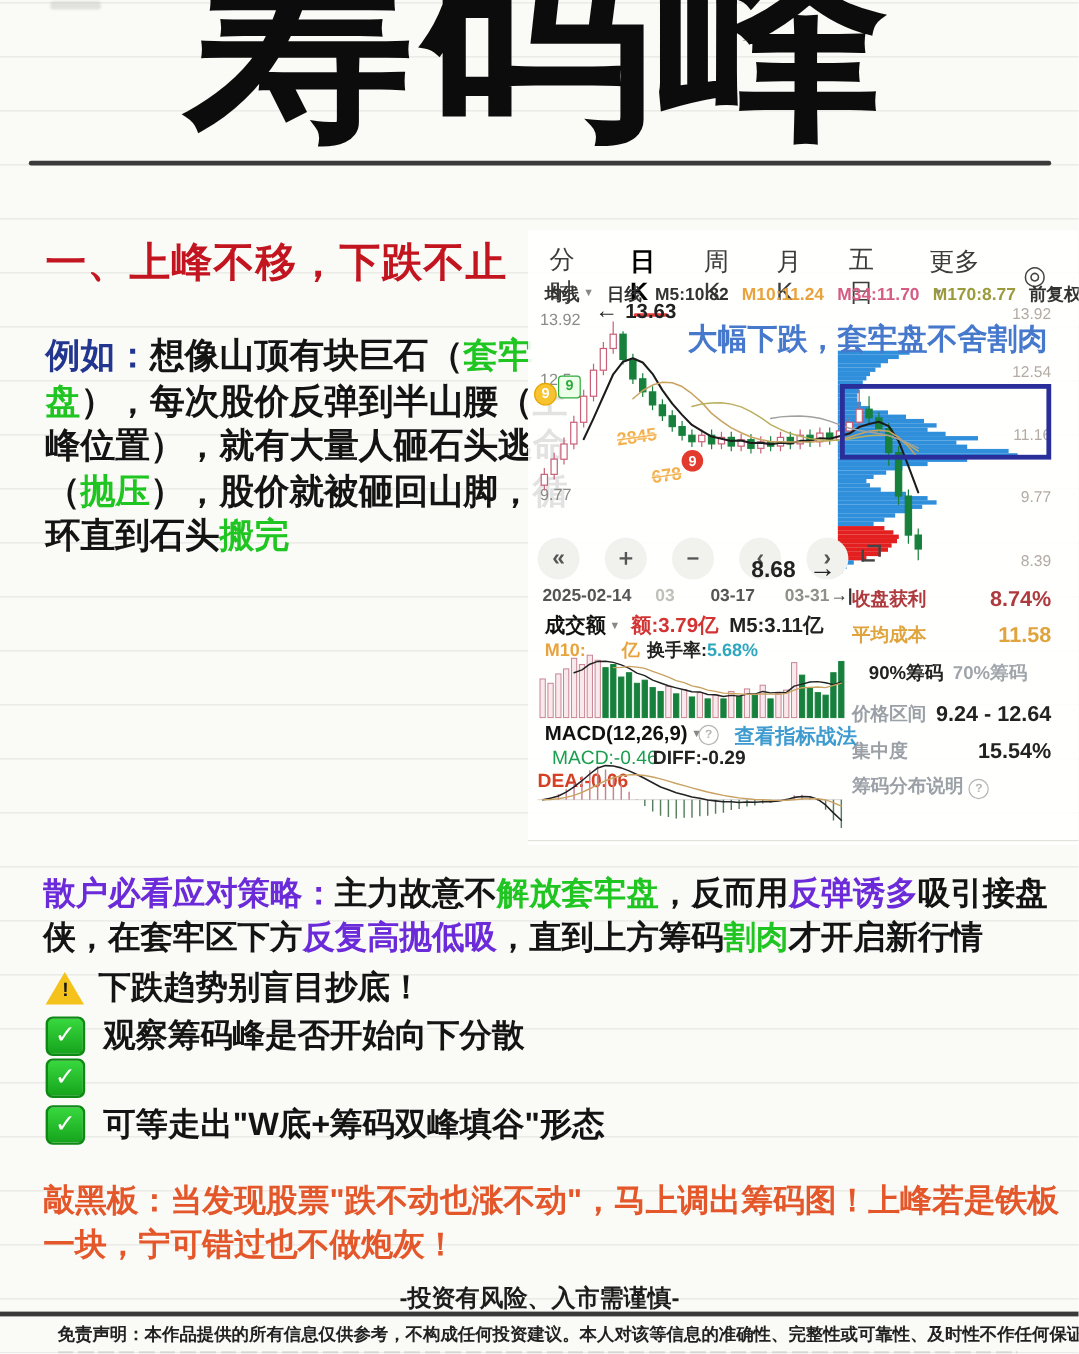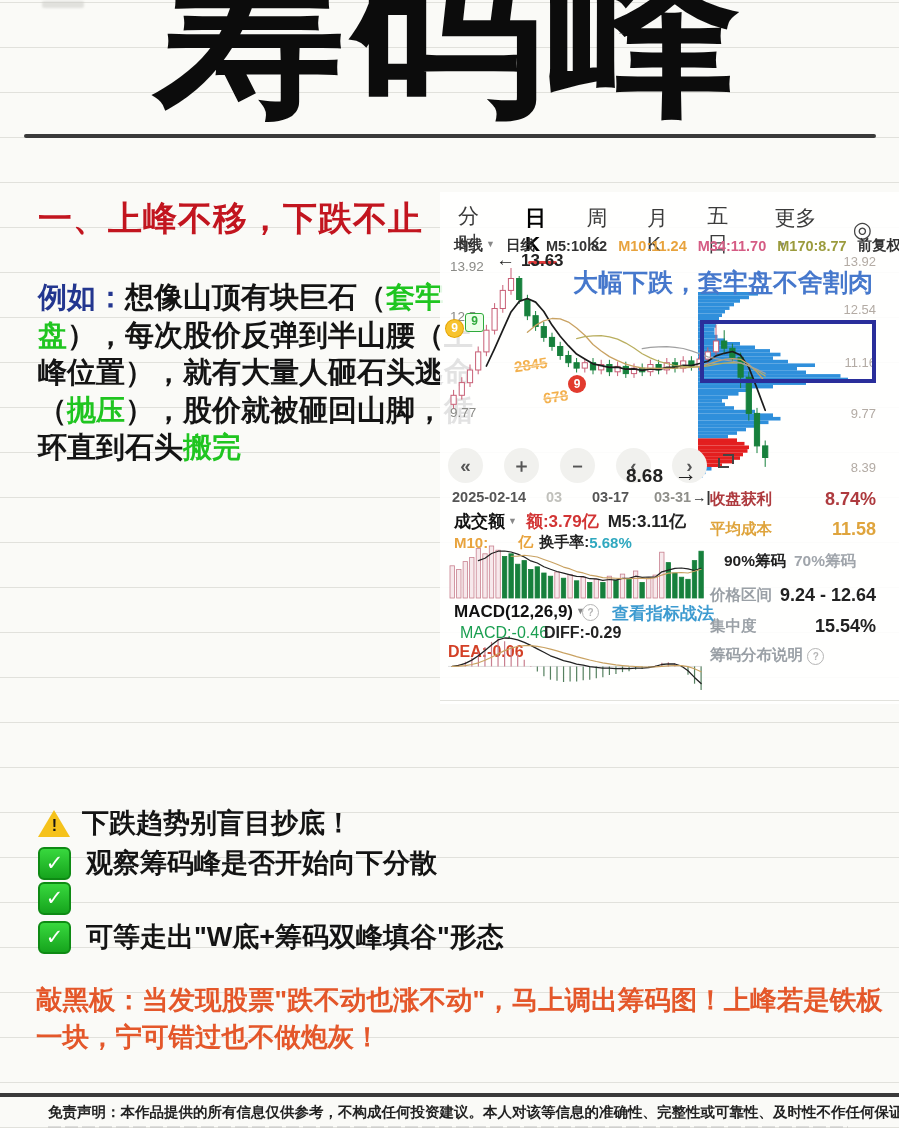--- a/index.html
+++ b/index.html
@@ -411,20 +411,21 @@
         <line x1="241.45" y1="36.4" x2="241.45" y2="37.2" stroke="#55805f" stroke-width="1.2"></line>
         <line x1="247.99999999999997" y1="36.4" x2="247.99999999999997" y2="44.7" stroke="#55805f" stroke-width="1.2"></line>
         <line x1="254.54999999999998" y1="36.4" x2="254.54999999999998" y2="53.7" stroke="#55805f" stroke-width="1.2"></line>
         <line x1="261.09999999999997" y1="36.4" x2="261.09999999999997" y2="60.0" stroke="#55805f" stroke-width="1.2"></line>
         <path d="M12.2 36.4L18.8 35.3L25.3 33.3L31.8 30.1L38.4 25.8L45.0 20.6L51.5 15.0L58.1 9.9L64.6 8.0L71.1 8.3L77.7 9.9L84.3 12.4L90.8 15.4L97.3 18.8L103.9 22.3L110.5 25.8L117.0 28.1L123.5 30.6L130.1 32.2L136.6 34.1L143.2 35.2L149.7 36.7L156.3 37.4L162.8 38.2L169.4 38.2L175.9 38.7L182.5 38.4L189.0 38.6L195.6 38.1L202.1 38.2L208.7 37.5L215.2 36.4L221.8 34.5L228.3 33.8L234.9 34.0L241.4 36.0L248.0 40.8L254.5 47.4L261.1 53.5" fill="none" stroke="#222" stroke-width="1.3" stroke-linejoin="round" stroke-linecap="round"></path>
         <path d="M12.2 36.4L18.8 36.2L25.3 35.6L31.8 34.5L38.4 32.8L45.0 30.3L51.5 27.3L58.1 23.8L64.6 20.6L71.1 18.2L77.7 16.5L84.3 15.7L90.8 15.6L97.3 16.3L103.9 17.5L110.5 19.1L117.0 20.9L123.5 22.9L130.1 24.7L136.6 26.6L143.2 28.3L149.7 30.0L156.3 31.5L162.8 32.8L169.4 33.9L175.9 34.9L182.5 35.6L189.0 36.2L195.6 36.5L202.1 36.9L208.7 37.0L215.2 36.9L221.8 36.4L228.3 35.9L234.9 35.5L241.4 35.6L248.0 36.6L254.5 38.8L261.1 41.7" fill="none" stroke="#c9a262" stroke-width="1.2" stroke-linejoin="round" stroke-linecap="round"></path>
       </svg>
     <div class="panel-divider"></div>
   </div>
 
+  <div class="para strategy"><span class="sg-p">散户必看应对策略：</span><span class="sg-k">主力故意不</span><span class="sg-g">解放套牢盘</span><span class="sg-k">，反而用</span><span class="sg-p">反弹诱多</span><span class="sg-k">吸引接盘侠，在套牢区下方</span><span class="sg-p">反复高抛低吸</span><span class="sg-k">，直到上方筹码</span><span class="sg-g">割肉</span><span class="sg-k">才开启新行情</span></div>
 
   <div class="warn-row">
     <span class="warn-tri">
         <i></i>
         <b>!</b>
       </span>
     <span>下跌趋势别盲目抄底！</span>
   </div>
 
   <div class="check-row" style="top:845px;">
@@ -433,18 +434,19 @@
   </div>
   <div class="check-row" style="top:882px;">
     <span class="checkbox">✓</span>
   </div>
   <div class="check-row" style="top:919px;">
     <span class="checkbox">✓</span>
     <span>可等走出"W底+筹码双峰填谷"形态</span>
   </div>
 
   <div class="blackboard">敲黑板：当发现股票"跌不动也涨不动"，马上调出筹码图！上峰若是铁板一块，宁可错过也不做炮灰！</div>
+  <div class="footer-note">-投资有风险、入市需谨慎-</div>
   <div class="rule rule-bottom"></div>
   <div class="disclaimer">
     <span>免责声明：本作品提供的所有信息仅供参考，不构成任何投资建议。本人对该等信息的准确性、完整性或可靠性、及时性不作任何保证，</span>
   </div>
   <div class="cutline"></div>
 </div>
 
 </body></html>

